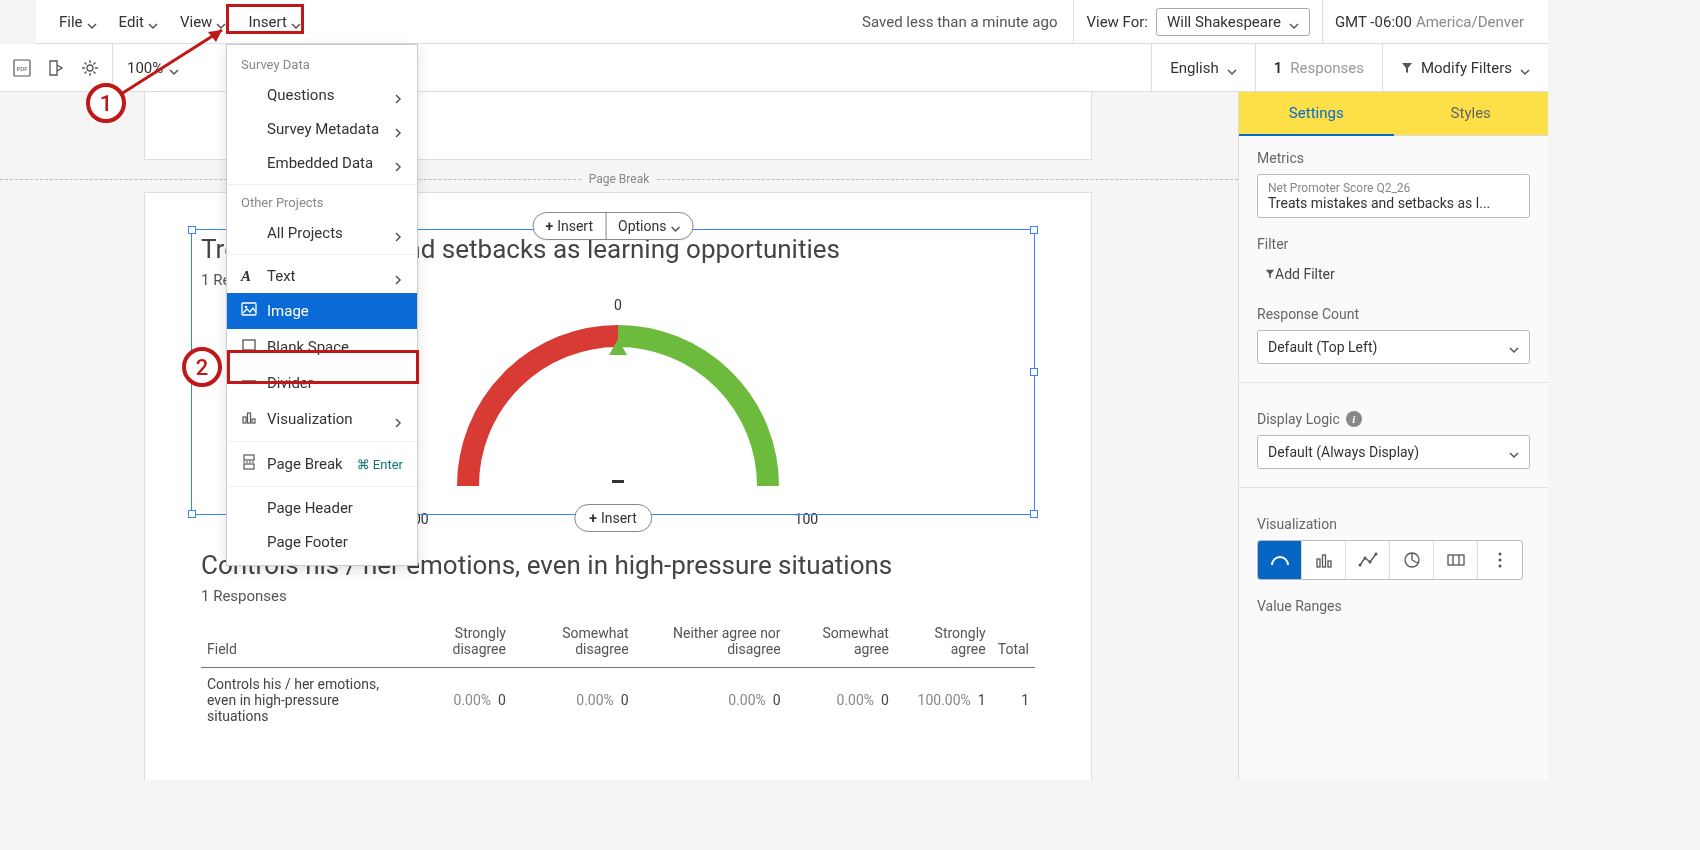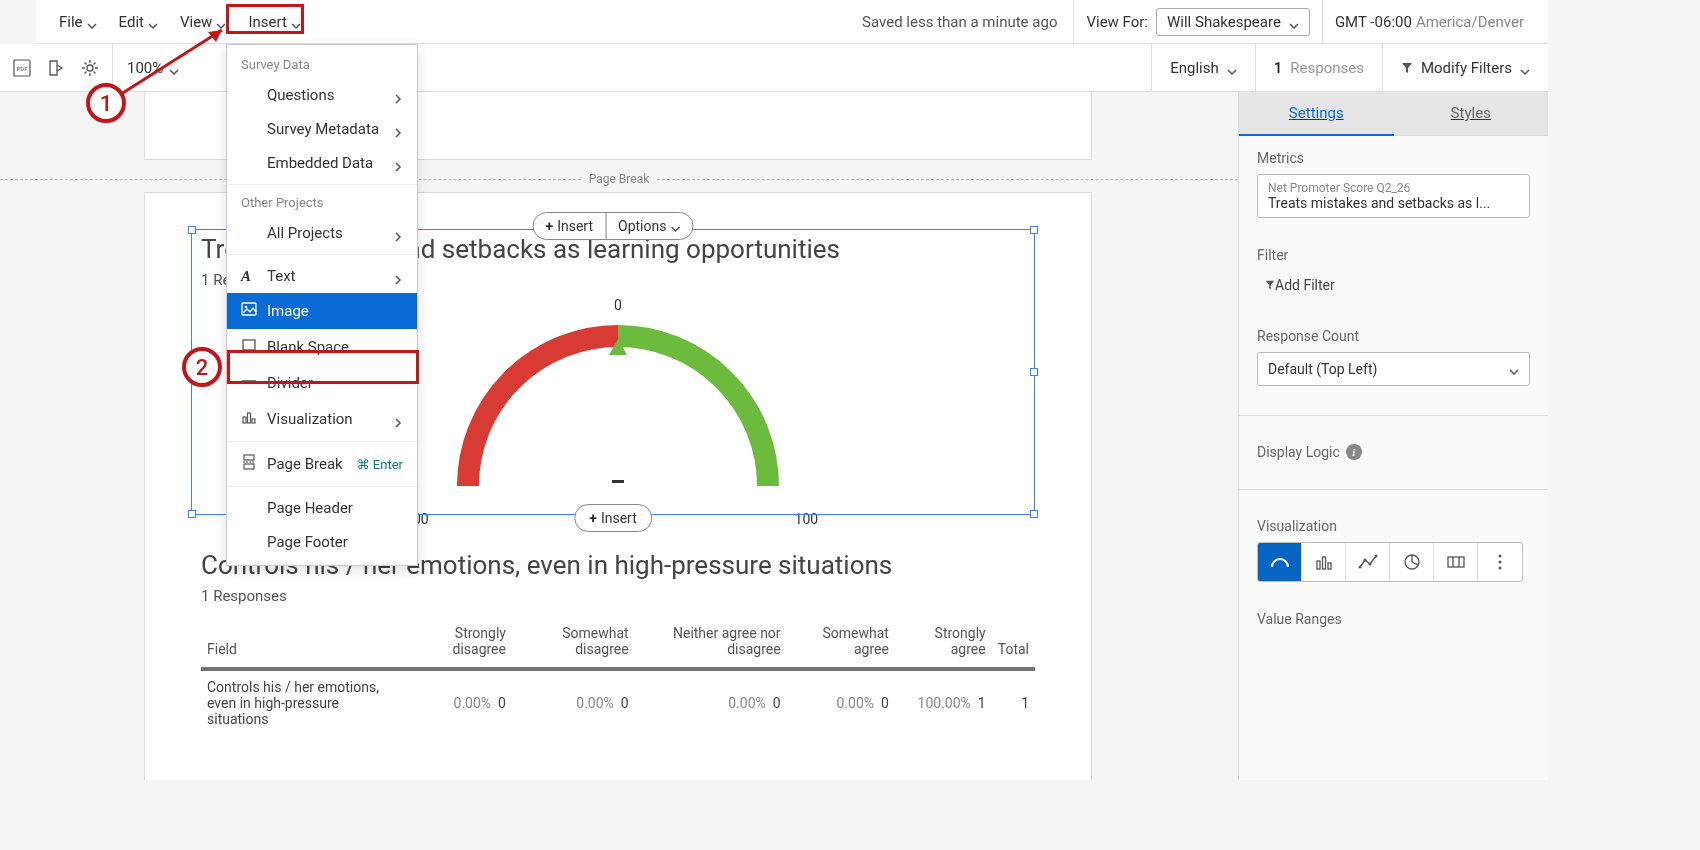--- a/index.html
+++ b/index.html
@@ -251,21 +251,21 @@
 table.likert th, table.likert td {
   padding: 8px 6px;
   font-size: 14px;
   color: #444;
 }
 table.likert th {
   font-weight: 400;
   color: #555;
   vertical-align: bottom;
   text-align: right;
-  border-bottom: 4px solid #737373;
+  border-bottom: 1px solid #737373;
   padding-bottom: 10px;
 }
 table.likert th:first-child { text-align: left; }
 table.likert td { text-align: right; }
 table.likert td:first-child { text-align: left; max-width: 240px; }
 
 .selection {
   position: absolute;
   border: 1px solid #3b82f6;
   pointer-events: none;
@@ -381,43 +381,42 @@
 
 .sidepanel {
   width: 310px;
   background: #fafafa;
   border-left: 1px solid #ddd;
   display: flex;
   flex-direction: column;
 }
 .tabs {
   display: flex;
-  background: #e5e5e5;
-  text-decoration: underline;
+  background: #fde047;
 }
 .tab {
   flex: 1;
   text-align: center;
   padding: 12px;
   font-size: 15px;
   color: #666;
   cursor: pointer;
   border-bottom: 1px solid #ddd;
 }
 .tab.active {
   color: #0a6bd6;
   border-bottom: 2px solid #0a6bd6;
 }
 .panel-body {
   padding: 14px 18px;
   overflow-y: auto;
   flex: 1;
 }
 .panel-section {
-  margin-bottom: 29px;
+  margin-bottom: 18px;
 }
 .panel-label {
   font-size: 14px;
   color: #666;
   margin-bottom: 8px;
 }
 .metric-box {
   border: 1px solid #bbb;
   border-radius: 3px;
   padding: 6px 10px;
@@ -707,20 +706,26 @@
           <span class="sel-chevron chevron"><svg viewBox="0 0 10 10">
                 <path d="M1 3 L5 7 L9 3" stroke="#555" stroke-width="1.5" fill="none"></path>
               </svg></span>
         </div>
       </div>
       <div class="panel-divider"></div>
       <div class="panel-section">
         <div class="display-logic-row">
           <div class="panel-label" style="margin-bottom:0">Display Logic</div>
           <div class="info-icon">i</div>
+        </div>
+        <div class="select-box">
+          <span>Default (Always Display)</span>
+          <span class="sel-chevron chevron"><svg viewBox="0 0 10 10">
+                <path d="M1 3 L5 7 L9 3" stroke="#555" stroke-width="1.5" fill="none"></path>
+              </svg></span>
         </div>
       </div>
       <div class="panel-divider"></div>
       <div class="panel-section">
         <div class="panel-label">Visualization</div>
         <div class="viz-row">
           <div class="viz-btn active">
             <svg width="22" height="22" viewBox="0 0 22 22">
                 <path d="M3 16 A8 8 0 0 1 19 16" fill="none" stroke="#fff" stroke-width="2"></path>
               </svg>

